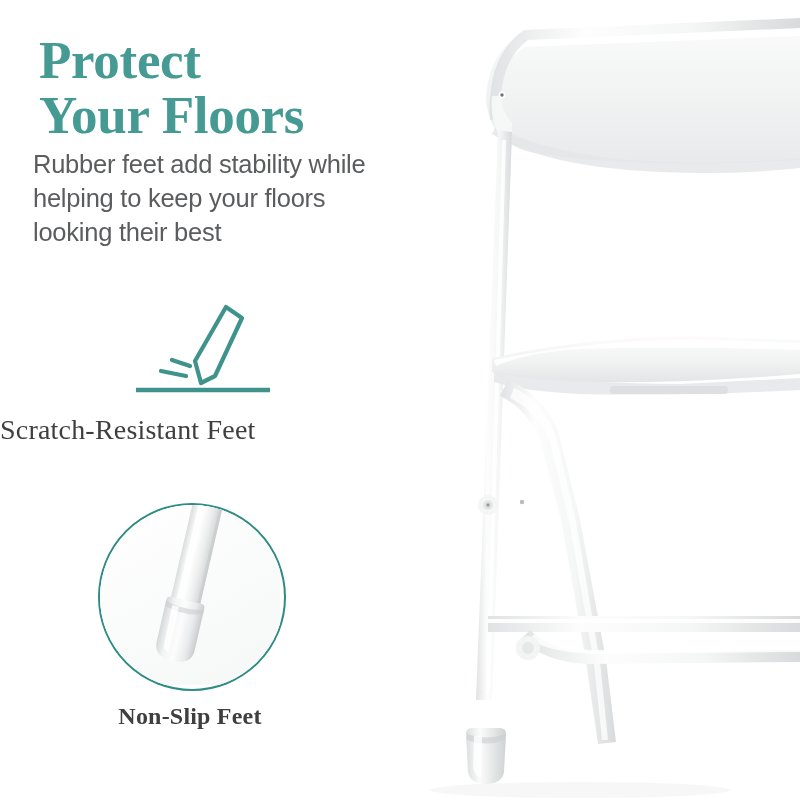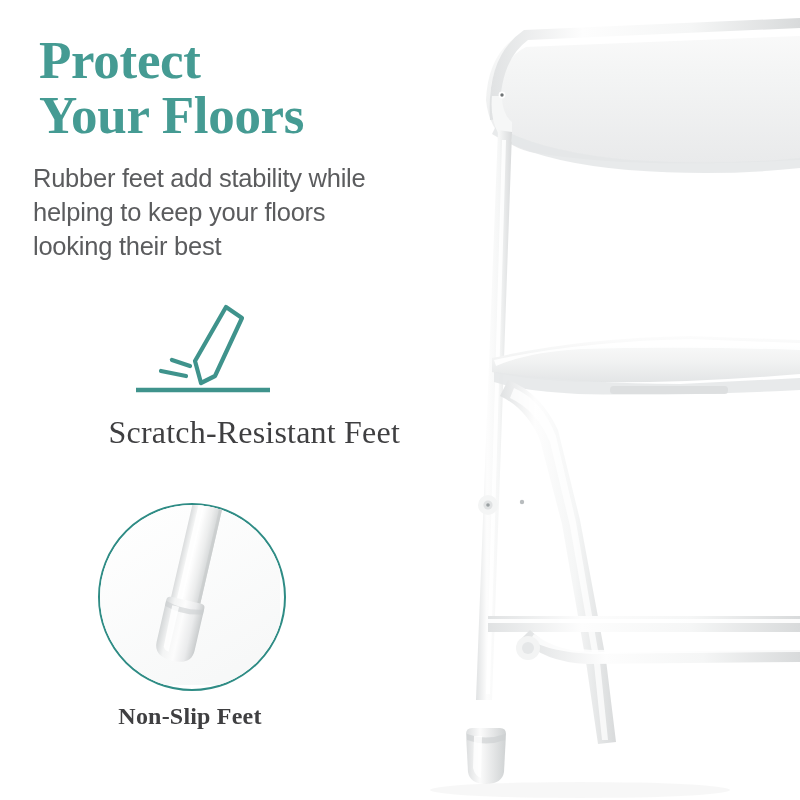--- a/index.html
+++ b/index.html
@@ -30,21 +30,21 @@
     font-size: 53px;
     line-height: 1.03;
     letter-spacing: -0.3px;
     color: #459b93;
     white-space: pre-line;
     margin-left: 6px;
   }
   .subcopy {
     position: absolute;
     left: 33px;
-    top: 162px;
+    top: 148px;
     width: 390px;
     font-family: "Liberation Sans", sans-serif;
     font-weight: 300;
     font-size: 25.5px;
     line-height: 1.33;
     letter-spacing: -0.25px;
     color: #5b5c5e;
     white-space: pre-line;
   }
 
@@ -54,24 +54,24 @@
     left: 128px;
     top: 300px;
     width: 150px;
     height: 100px;
   }
   .feature-caption {
     position: absolute;
     left: 0;
     top: 414px;
     width: 400px;
-    text-align: right;
+    text-align: left;
     font-family: "Liberation Serif", serif;
     font-weight: 400;
-    font-size: 32px;
+    font-size: 28px;
     letter-spacing: 0.2px;
     color: #3f3f41;
   }
 
   
   .inset-circle {
     position: absolute;
     left: 98px;
     top: 503px;
     width: 184px;

